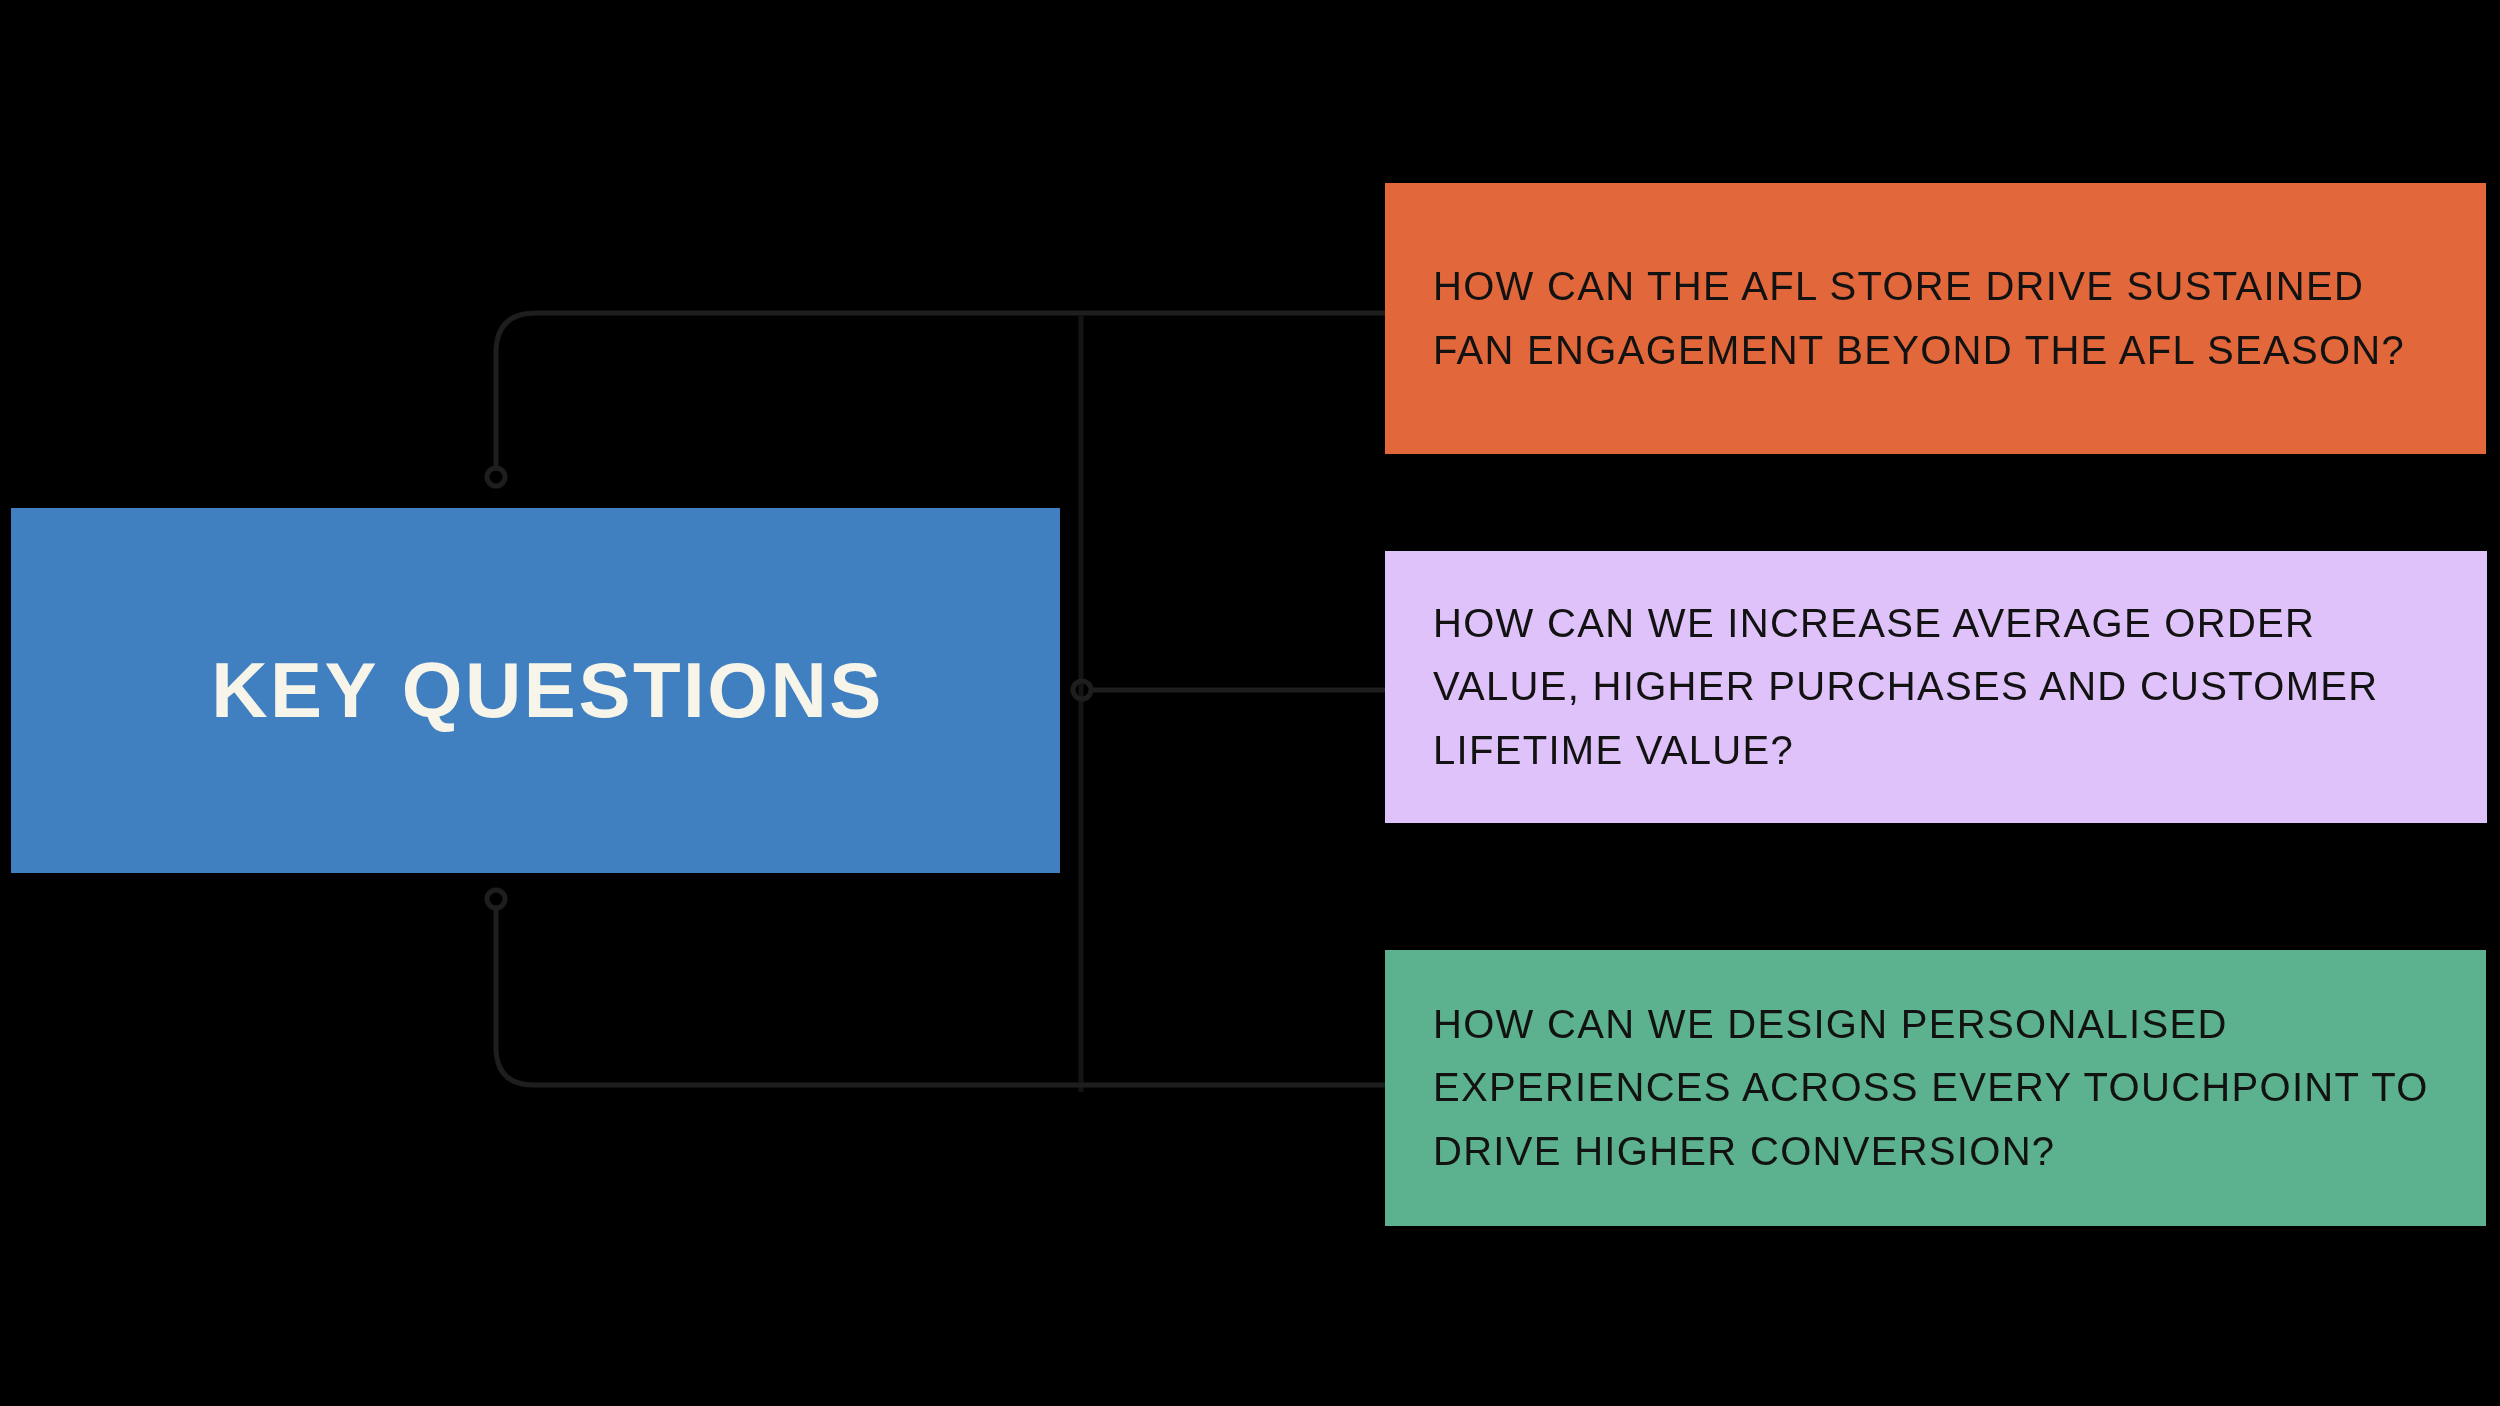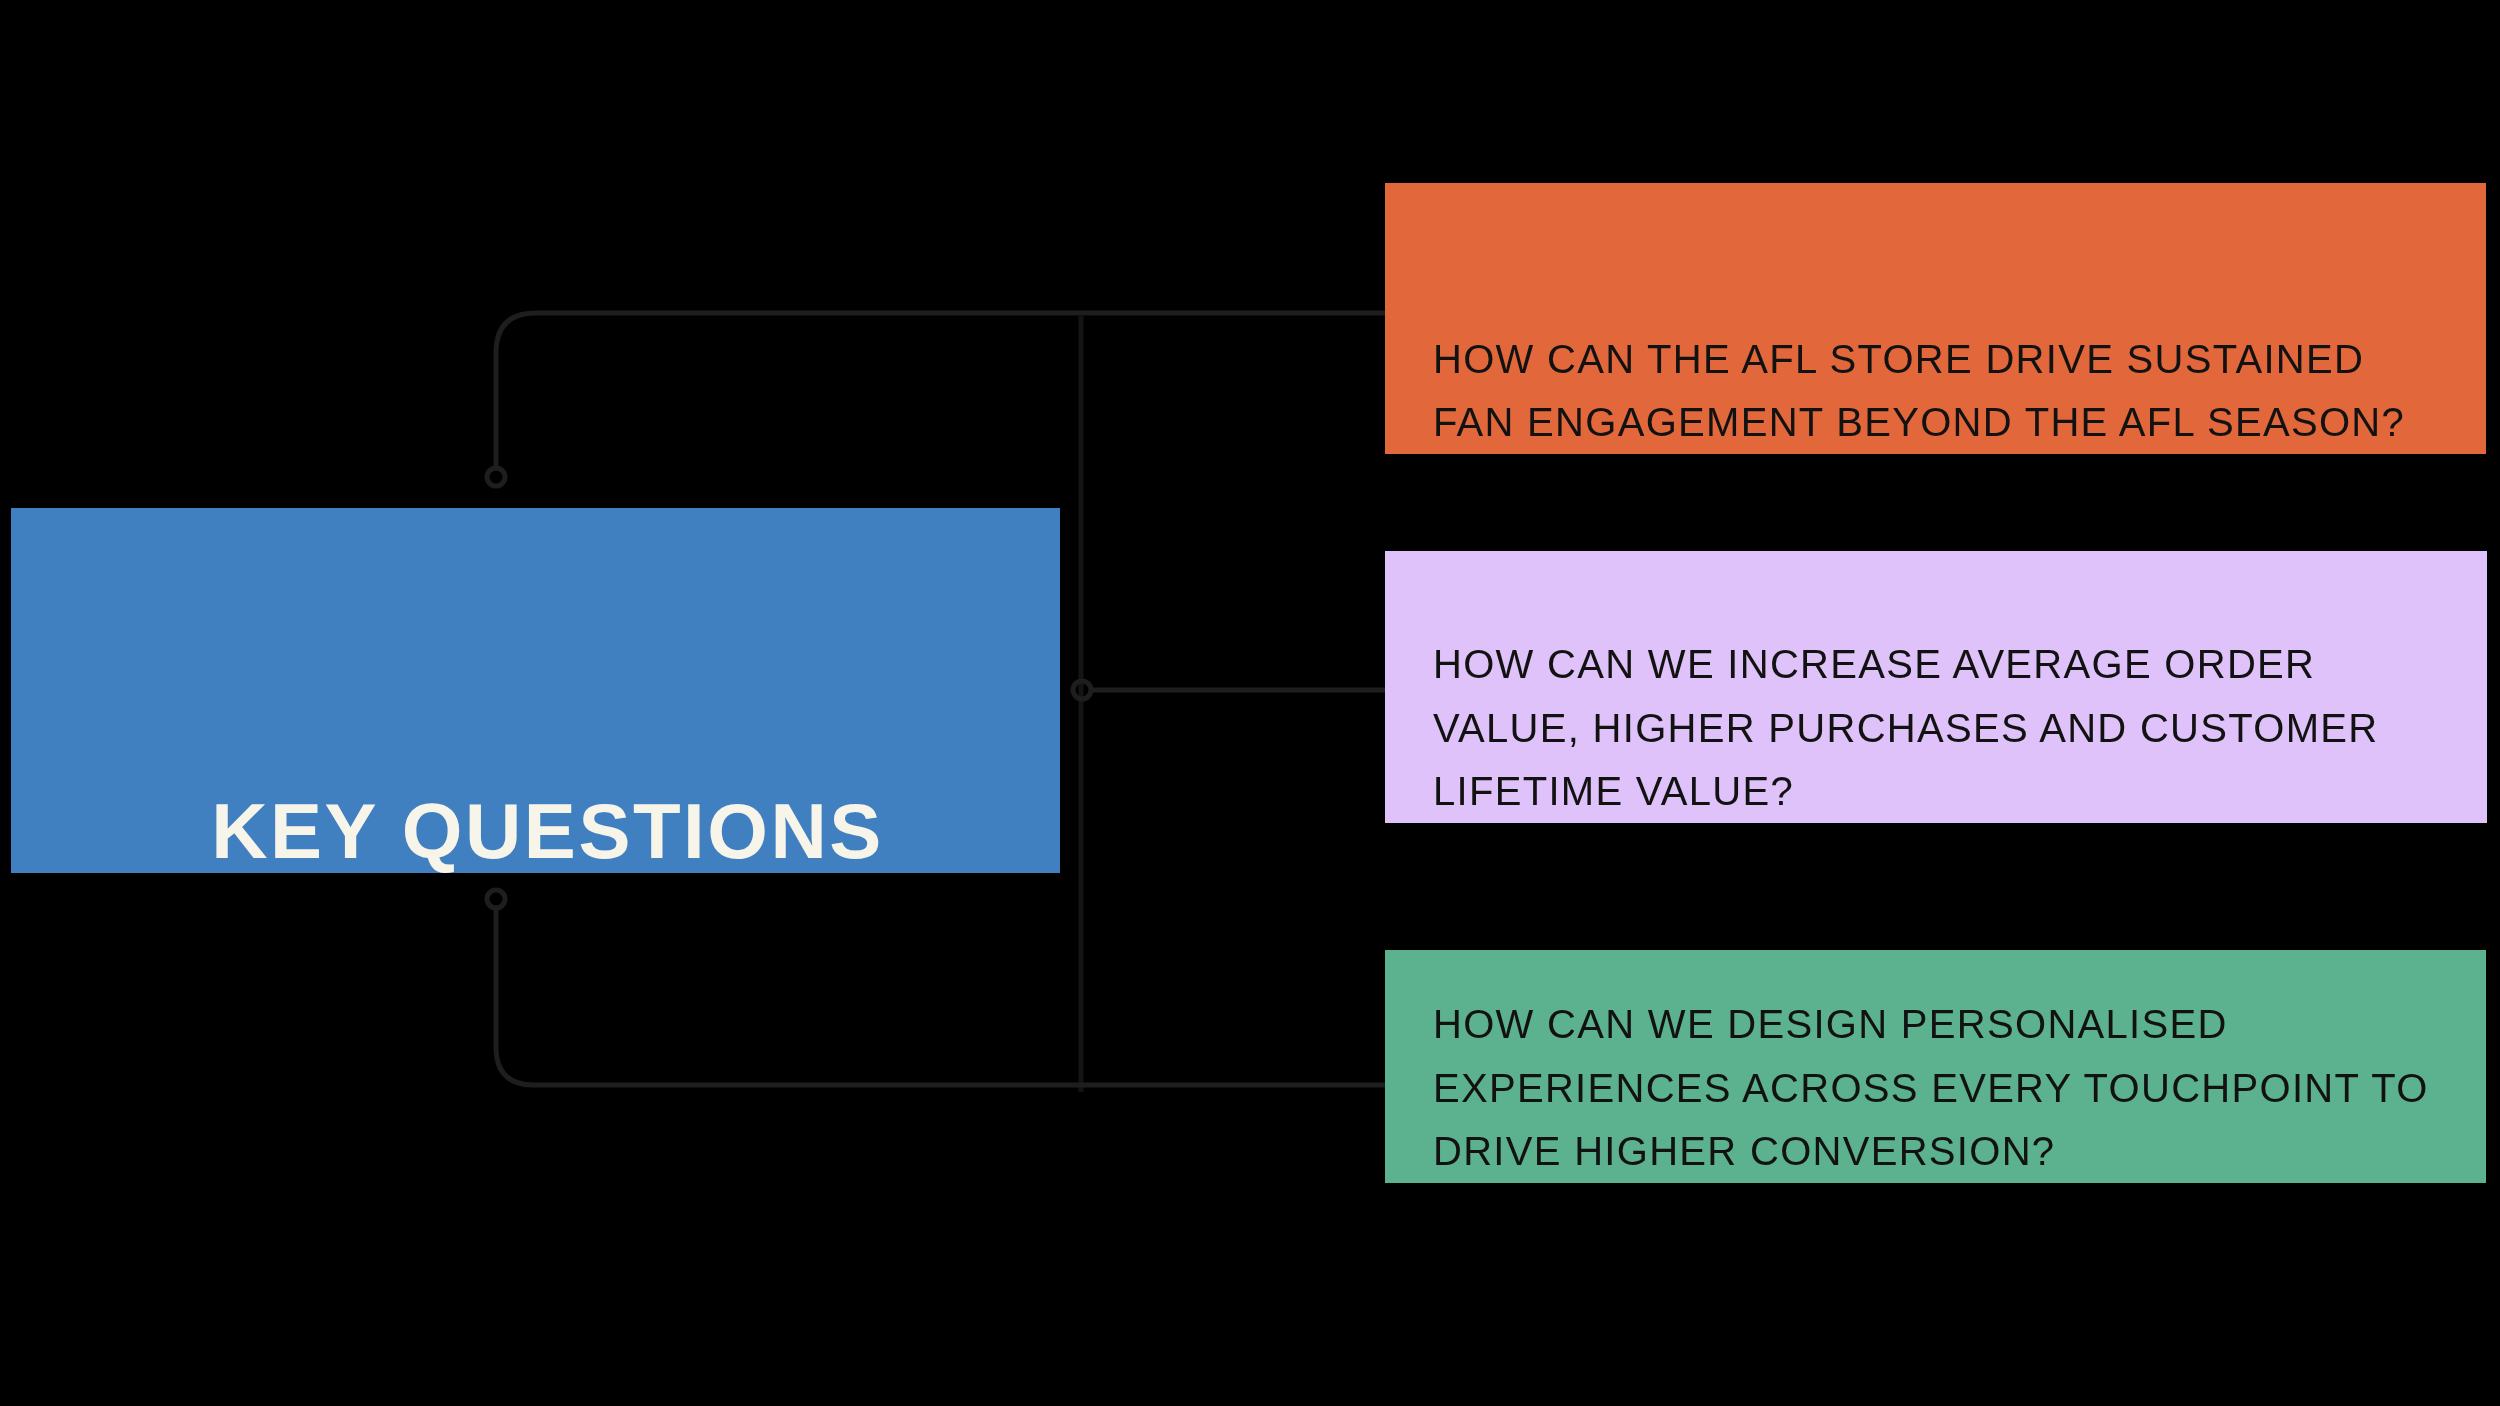--- a/index.html
+++ b/index.html
@@ -24,21 +24,21 @@
     left: 0;
     top: 0;
     width: 2500px;
     height: 1406px;
     pointer-events: none;
   }
   .node {
     position: absolute;
     box-sizing: border-box;
     display: flex;
-    align-items: flex-end;
+    align-items: center;
   }
   #node-center {
     left: 11px;
     top: 508px;
     width: 1049px;
     height: 365px;
     background: #4180C0;
     justify-content: center;
     padding-left: 24px;
   }
@@ -74,21 +74,21 @@
     left: 1385px;
     top: 551px;
     width: 1102px;
     height: 272px;
     background: #DEC2F9;
   }
   #node-branch-2 {
     left: 1385px;
     top: 950px;
     width: 1101px;
-    height: 233px;
+    height: 276px;
     background: #5CB28E;
   }
 </style>
 </head>
 <body>
 
 <div id="canvas">
 
   <svg id="connectors" viewBox="0 0 2500 1406" width="2500" height="1406" xmlns="http://www.w3.org/2000/svg">
 

